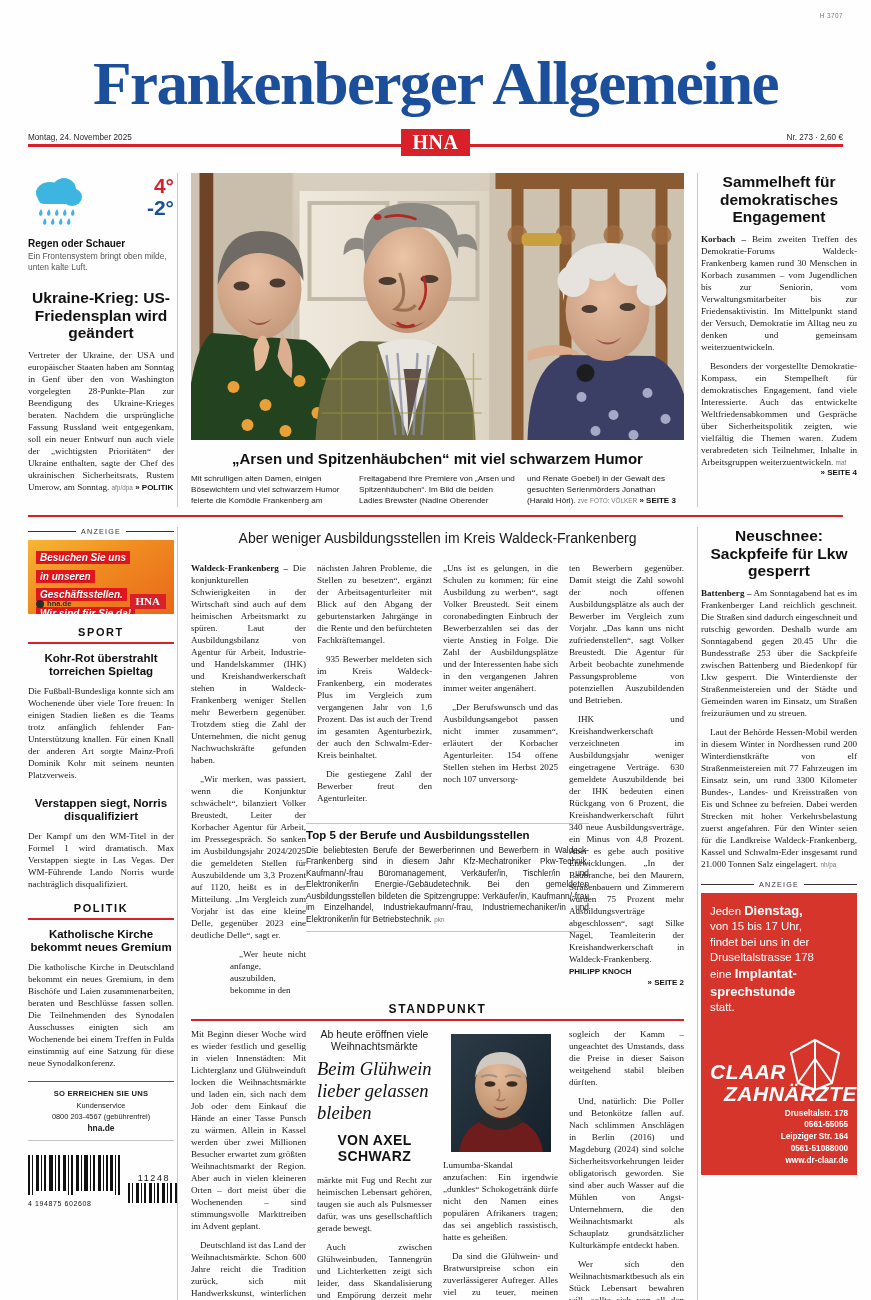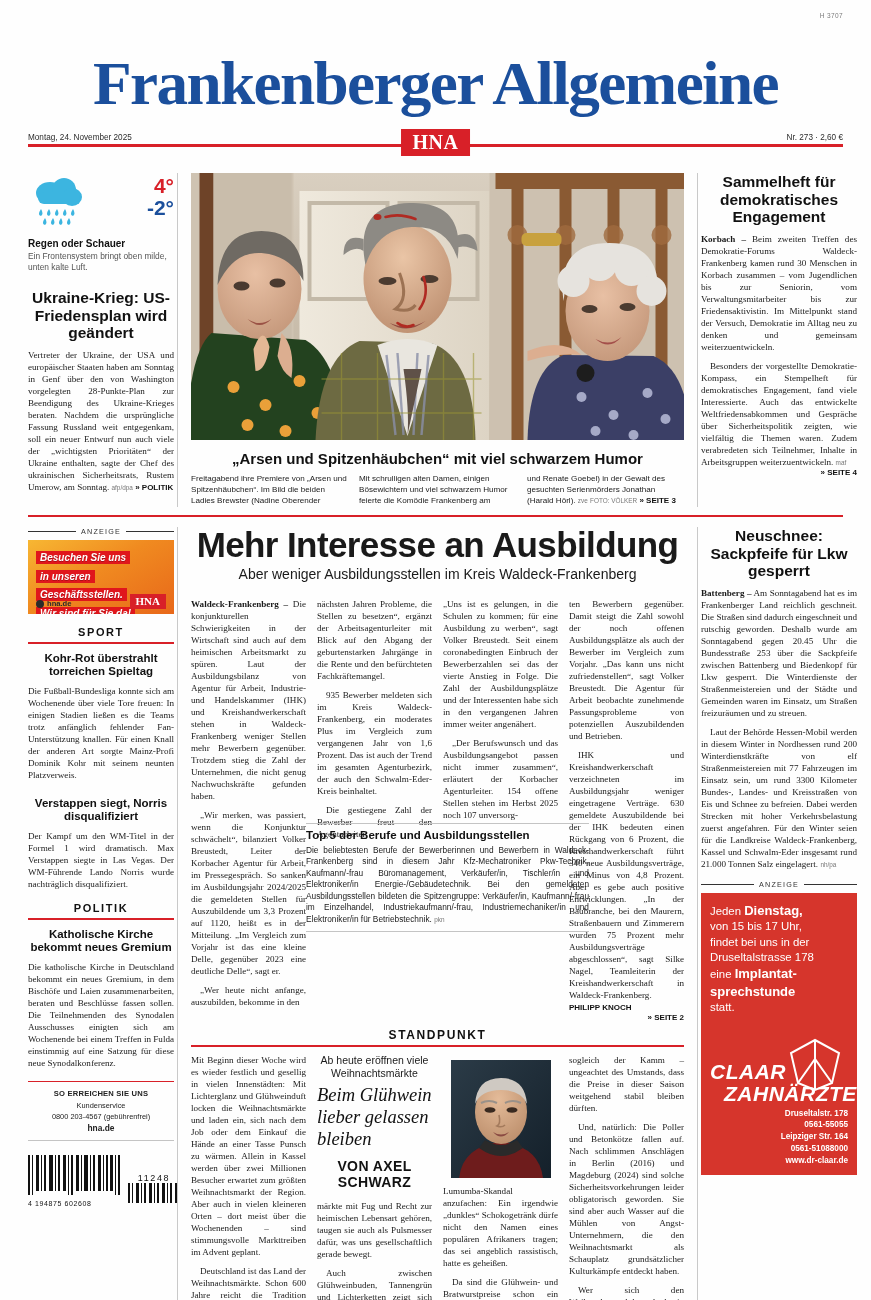--- a/index.html
+++ b/index.html
@@ -410,22 +410,22 @@
             <ellipse cx="446" cy="134" rx="8" ry="4" fill="#4b3b30"></ellipse>
             <path d="M414 166 q14 8 26 -2 q-12 14 -26 2z" fill="#a34f4a"></path>
             <path d="M346 178 q34 -14 54 4 q-28 -2 -54 6z" fill="#dcae90"></path>
             <circle cx="404" cy="200" r="9" fill="#1d1d1d"></circle>
           </g>
         </svg>
       </div>
 
       <div class="photo-title">„Arsen und Spitzenhäubchen“ mit viel schwarzem Humor</div>
       <div class="caption-cols">
+        <div>Mit schrulligen alten Damen, einigen Bösewichtern und viel schwarzem Humor feierte die Komödie Frankenberg am</div>
         <div>Freitagabend ihre Premiere von „Arsen und Spitzenhäubchen“. Im Bild die beiden Ladies Brewster (Nadine Oberender</div>
-        <div>Mit schrulligen alten Damen, einigen Bösewichtern und viel schwarzem Humor feierte die Komödie Frankenberg am</div>
         <div>
           <span>und Renate Goebel) in der Gewalt des gesuchten Serienmörders Jonathan (Harald Hörl).</span>
           <span class="credit">zve</span>
           <span class="credit">FOTO: VÖLKER</span>
           <span class="seite">» SEITE 3</span>
         </div>
       </div>
     </div>
 
     <div class="vrule"></div>
@@ -528,28 +528,27 @@
                 <rect x="47" y="0" width="3" height="20"></rect>
             </g>
           </svg>
         </div>
       </div>
     </div>
 
     <div class="vrule"></div>
 
     <div class="col-mid">
-      <h1 class="main-head">Mehr Interesse an Ausbildung</h1>
       <div class="main-sub">Aber weniger Ausbildungsstellen im Kreis Waldeck-Frankenberg</div>
 
       <div class="four-cols">
         <div class="c">
           <p class="body-just"><span class="lead">Waldeck-Frankenberg –</span><span> Die konjunkturellen Schwierigkeiten in der Wirtschaft sind auch auf dem heimischen Arbeitsmarkt zu spüren. Laut der Ausbildungsbilanz von Agentur für Arbeit, Industrie- und Handelskammer (IHK) und Kreishandwerkerschaft stehen in Waldeck-Frankenberg weniger Stellen mehr Bewerbern gegenüber. Trotzdem stieg die Zahl der Unternehmen, die nicht genug Nachwuchskräfte gefunden haben.</span></p>
           <p class="body-just" style="text-indent:9px;">„Wir merken, was passiert, wenn die Konjunktur schwächelt“, bilanziert Volker Breustedt, Leiter der Korbacher Agentur für Arbeit, im Pressegespräch. So sanken im Ausbildungsjahr 2024/2025 die gemeldeten Stellen für Auszubildende um 3,3 Prozent auf 1120, heißt es in der Mitteilung. „Im Vergleich zum Vorjahr ist das eine kleine Delle, gegenüber 2023 eine deutliche Delle“, sagt er.</p>
-          <p class="body-just" style="text-indent:9px;">„Wer heute nicht anfange, auszubilden, bekomme in den</p>
+          <p class="body-just" style="text-indent:9px;margin-left:39px;">„Wer heute nicht anfange, auszubilden, bekomme in den</p>
         </div>
         <div class="c">
           <p class="body-just">nächsten Jahren Probleme, die Stellen zu besetzen“, ergänzt der Arbeitsagenturleiter mit Blick auf den Abgang der geburtenstarken Jahrgänge in die Rente und den befürchteten Fachkräftemangel.</p>
           <p class="body-just" style="text-indent:9px;">935 Bewerber meldeten sich im Kreis Waldeck-Frankenberg, ein moderates Plus im Vergleich zum vergangenen Jahr von 1,6 Prozent. Das ist auch der Trend im gesamten Agenturbezirk, der auch den Schwalm-Eder-Kreis beinhaltet.</p>
           <p class="body-just" style="text-indent:9px;">Die gestiegene Zahl der Bewerber freut den Agenturleiter.</p>
         </div>
         <div class="c">
           <p class="body-just">„Uns ist es gelungen, in die Schulen zu kommen; für eine Ausbildung zu werben“, sagt Volker Breustedt. Seit einem coronabedingten Einbruch der Bewerberzahlen sei das der vierte Anstieg in Folge. Die Zahl der Ausbildungsplätze und der Interessenten habe sich in den vergangenen Jahren immer weiter angenähert.</p>
           <p class="body-just" style="text-indent:9px;">„Der Berufswunsch und das Ausbildungsangebot passen nicht immer zusammen“, erläutert der Korbacher Agenturleiter. 154 offene Stellen stehen im Herbst 2025 noch 107 unversorg-</p>
         </div>

